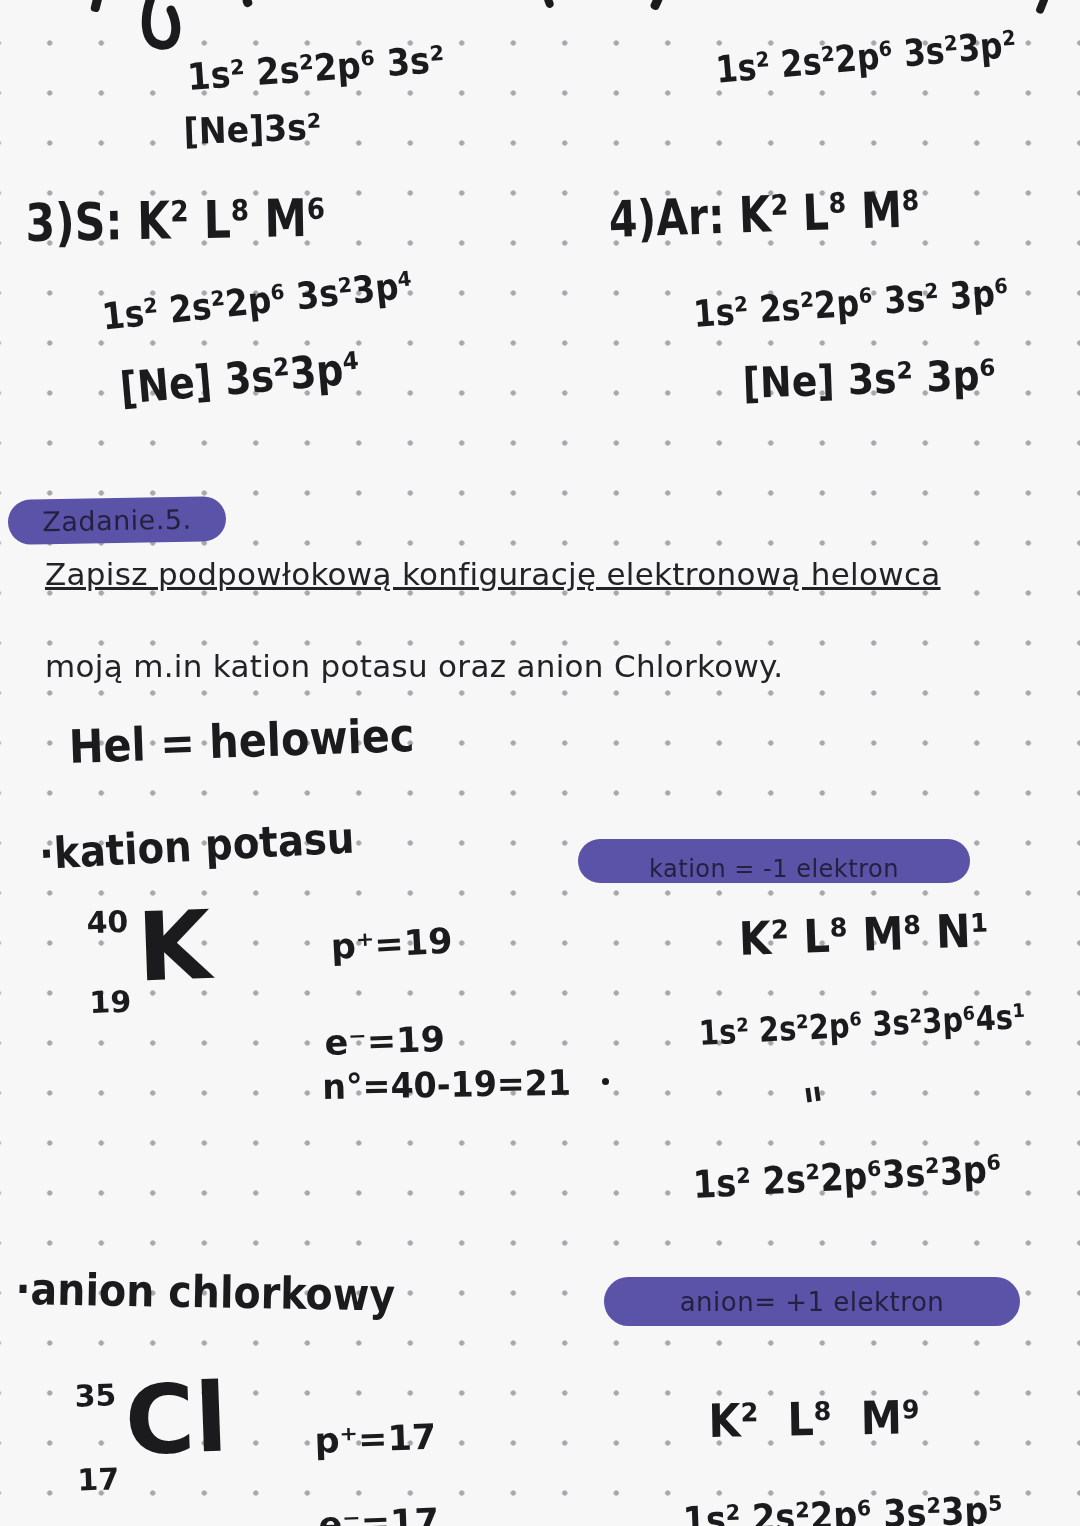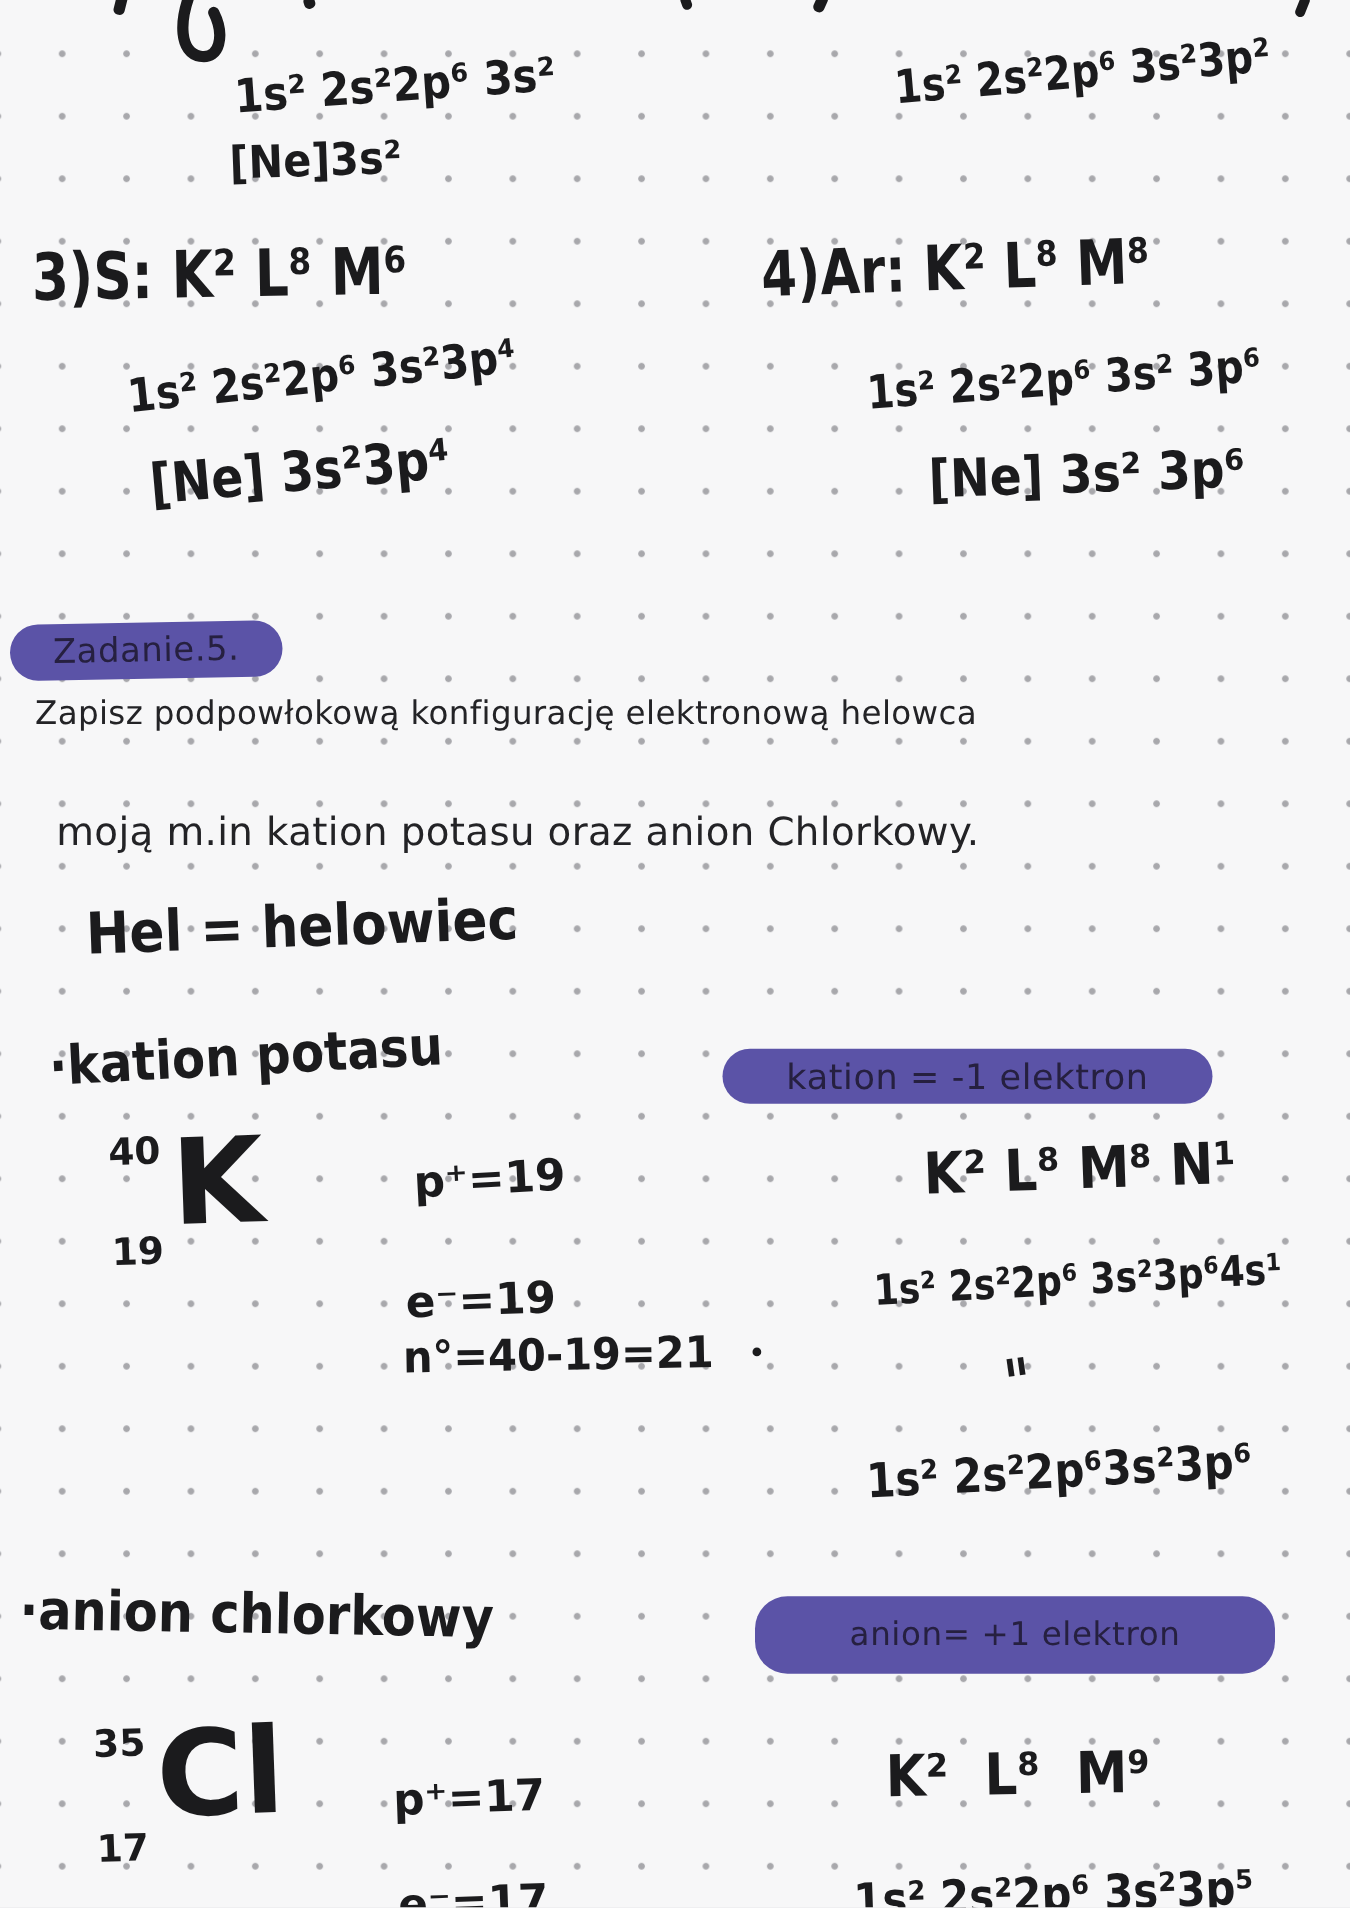--- a/index.html
+++ b/index.html
@@ -53,28 +53,28 @@
   <div class="abs hw" style="left:100px;top:297px;font-size:37px;transform:rotate(-6deg) scaleX(.88);">1s² 2s²2p⁶ 3s²3p⁴</div>
   <div class="abs hw" style="left:118px;top:364px;font-size:44px;transform:rotate(-5deg) scaleX(.86);">[Ne] 3s²3p⁴</div>
 
   <div class="abs hw" style="left:692px;top:294px;font-size:37px;transform:rotate(-4deg) scaleX(.86);">1s² 2s²2p⁶ 3s² 3p⁶</div>
   <div class="abs hw" style="left:742px;top:360px;font-size:42px;transform:rotate(-2deg) scaleX(.9);">[Ne] 3s² 3p⁶</div>
 
   <div class="badge" style="left:8px;top:498px;width:218px;height:45px;font-size:27px;transform:rotate(-1deg);">
     <span>Zadanie.5.</span>
   </div>
 
-  <div class="abs typed" style="left:28px;top:554px;font-size:26px;">Zapisz podpowłokową konfigurację elektronową helowca</div>
+  <div class="abs typed" style="left:45px;top:554px;font-size:31px;text-decoration:underline;">Zapisz podpowłokową konfigurację elektronową helowca</div>
   <div class="abs typed" style="left:45px;top:646px;font-size:31px;">moją m.in kation potasu oraz anion Chlorkowy.</div>
 
   <div class="abs hw" style="left:68px;top:722px;font-size:46px;transform:rotate(-2deg) scaleX(.9);">Hel = helowiec</div>
 
   <div class="abs hw" style="left:38px;top:830px;font-size:43px;transform:rotate(-3deg) scaleX(.9);">·kation potasu</div>
 
-  <div class="badge" style="left:578px;top:839px;width:392px;height:44px;font-size:28px;">
+  <div class="badge" style="left:578px;top:839px;width:392px;height:44px;font-size:24px;align-items:flex-end;">
     <span>kation = -1 elektron</span>
   </div>
 
   <div class="nuclide hw" style="left:88px;top:902px;height:118px;transform:rotate(-2deg);">
     <div class="nums">
       <span class="num">40</span>
       <span class="num">19</span>
     </div>
     <span class="sym">K</span>
   </div>
@@ -84,21 +84,21 @@
   <div class="abs hw" style="left:324px;top:1024px;font-size:35px;transform:rotate(-2deg);">e⁻=19</div>
   <div class="abs hw" style="left:322px;top:1068px;font-size:35px;transform:rotate(-1deg) scaleX(.95);">n°=40-19=21</div>
   <div class="hand-dot" style="left:602px;top:1078px;"></div>
 
   <div class="abs hw" style="left:698px;top:1014px;font-size:34px;transform:rotate(-3deg) scaleX(.85);">1s² 2s²2p⁶ 3s²3p⁶4s¹</div>
   <div class="abs hw" style="left:802px;top:1080px;font-size:26px;transform:rotate(-8deg);">ıı</div>
   <div class="abs hw" style="left:692px;top:1164px;font-size:38px;transform:rotate(-3deg) scaleX(.88);">1s² 2s²2p⁶3s²3p⁶</div>
 
   <div class="abs hw" style="left:16px;top:1264px;font-size:44px;transform:rotate(1deg) scaleX(.9);">·anion chlorkowy</div>
 
-  <div class="badge" style="left:604px;top:1277px;width:416px;height:62px;font-size:26px;">
+  <div class="badge" style="left:604px;top:1277px;width:416px;height:49px;font-size:26px;">
     <span>anion= +1 elektron</span>
   </div>
 
   <div class="nuclide hw" style="left:76px;top:1375px;height:122px;transform:rotate(-2deg);">
     <div class="nums">
       <span class="num">35</span>
       <span class="num">17</span>
     </div>
     <span class="sym">Cl</span>
   </div>

